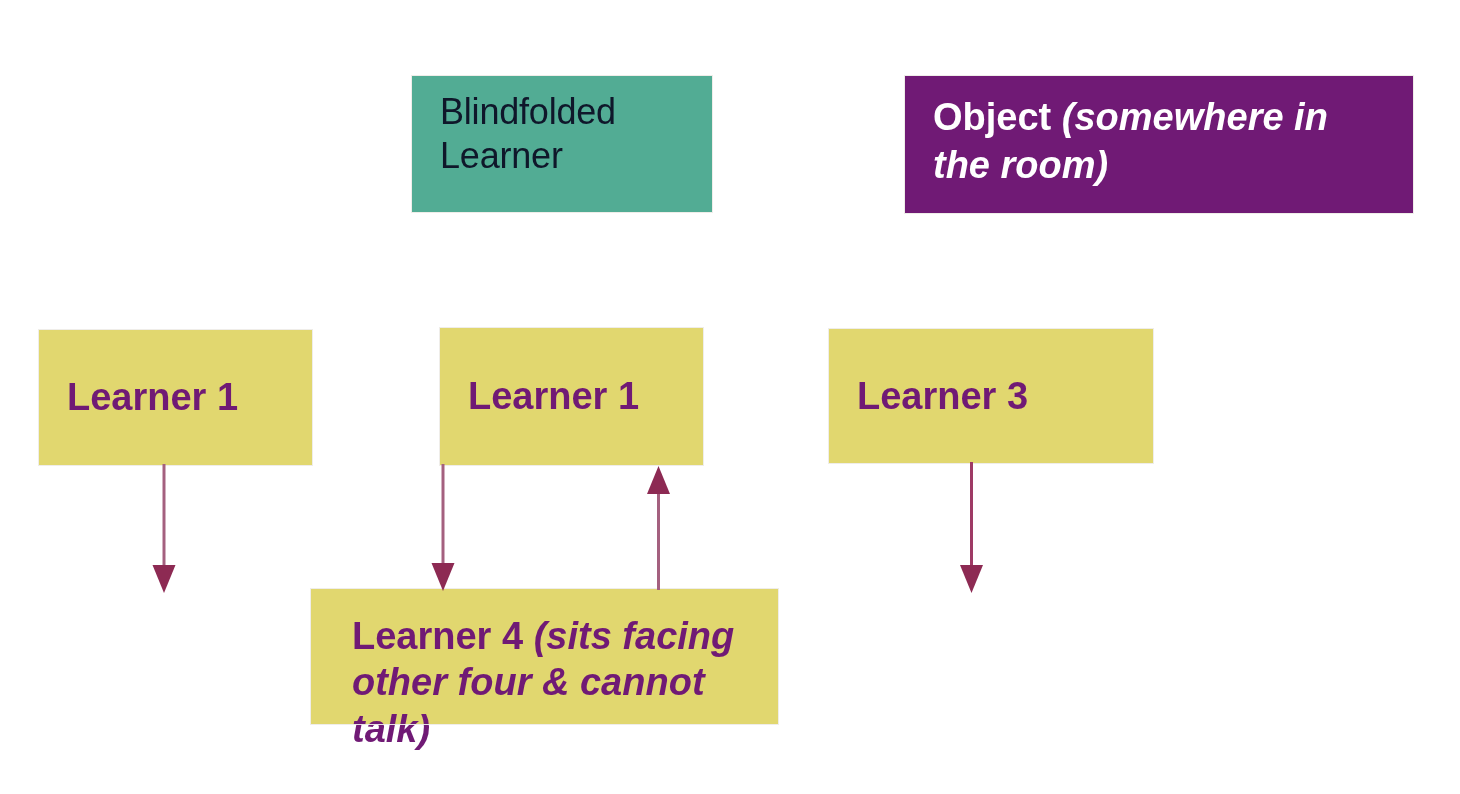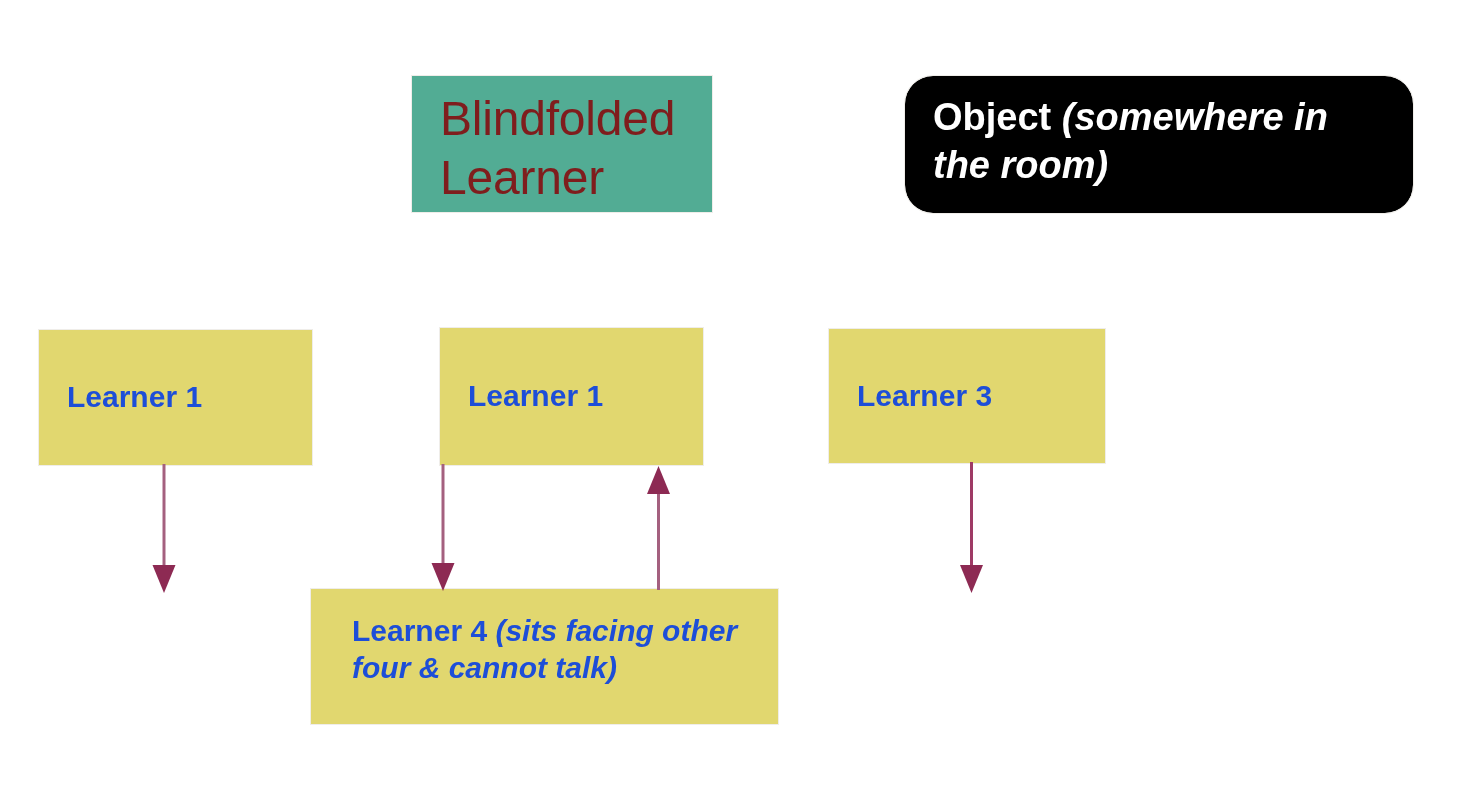--- a/index.html
+++ b/index.html
@@ -30,32 +30,31 @@
   .box .txt {
     display: block;
     white-space: normal;
   }
 
   
   .box-teal {
     background: #52ac94;
   }
   .box-teal .txt {
-    color: #7f1d1d;
-    font-size: 48px;
+    color: #0f172a;
+    font-size: 36px;
     font-weight: 400;
     line-height: 1.22;
     letter-spacing: -0.2px;
     padding: 14px 0 0 28px;
   }
 
   
   .box-maroon {
-    background: #000000;
-    border-radius: 28px;
+    background: #701a75;
   }
   .box-maroon .txt {
     color: #ffffff;
     font-size: 38px;
     line-height: 1.25;
     padding: 18px 24px 0 28px;
     font-weight: 400;
   }
   .box-maroon .strong {
     font-weight: 700;
@@ -63,22 +62,22 @@
   .box-maroon .ital {
     font-weight: 700;
     font-style: italic;
   }
 
   
   .box-yellow {
     background: #e1d76f;
   }
   .box-yellow .txt {
-    color: #1d4ed8;
-    font-size: 30px;
+    color: #701a75;
+    font-size: 38px;
     font-weight: 700;
     line-height: 1.22;
   }
   .box-yellow.simple {
     display: flex;
     align-items: center;
   }
   .box-yellow.simple .txt {
     padding-left: 28px;
   }
@@ -115,21 +114,21 @@
   </div>
 
   <div class="box box-yellow simple" style="left:39px; top:330px; width:273px; height:135px;">
     <span class="txt">Learner 1</span>
   </div>
 
   <div class="box box-yellow simple" style="left:440px; top:328px; width:263px; height:137px;">
     <span class="txt">Learner 1</span>
   </div>
 
-  <div class="box box-yellow simple" style="left:829px; top:329px; width:276px; height:134px;align-items:center;">
+  <div class="box box-yellow simple" style="left:829px; top:329px; width:324px; height:134px;align-items:center;">
     <span class="txt">Learner 3</span>
   </div>
 
   <div class="box box-yellow multiline" style="left:311px; top:589px; width:467px; height:135px;padding-left:12px;">
     <span class="txt"><span>Learner 4</span><span> </span><span class="ital">(sits facing other four &amp; cannot talk)</span></span>
   </div>
 
   <div class="conn" style="left:149px; top:464px; width:30px; height:132px;">
     <svg width="30" height="132" viewBox="0 0 30 132">
       <line x1="15" y1="0" x2="15" y2="102" stroke="#a4607f" stroke-width="3"></line>

